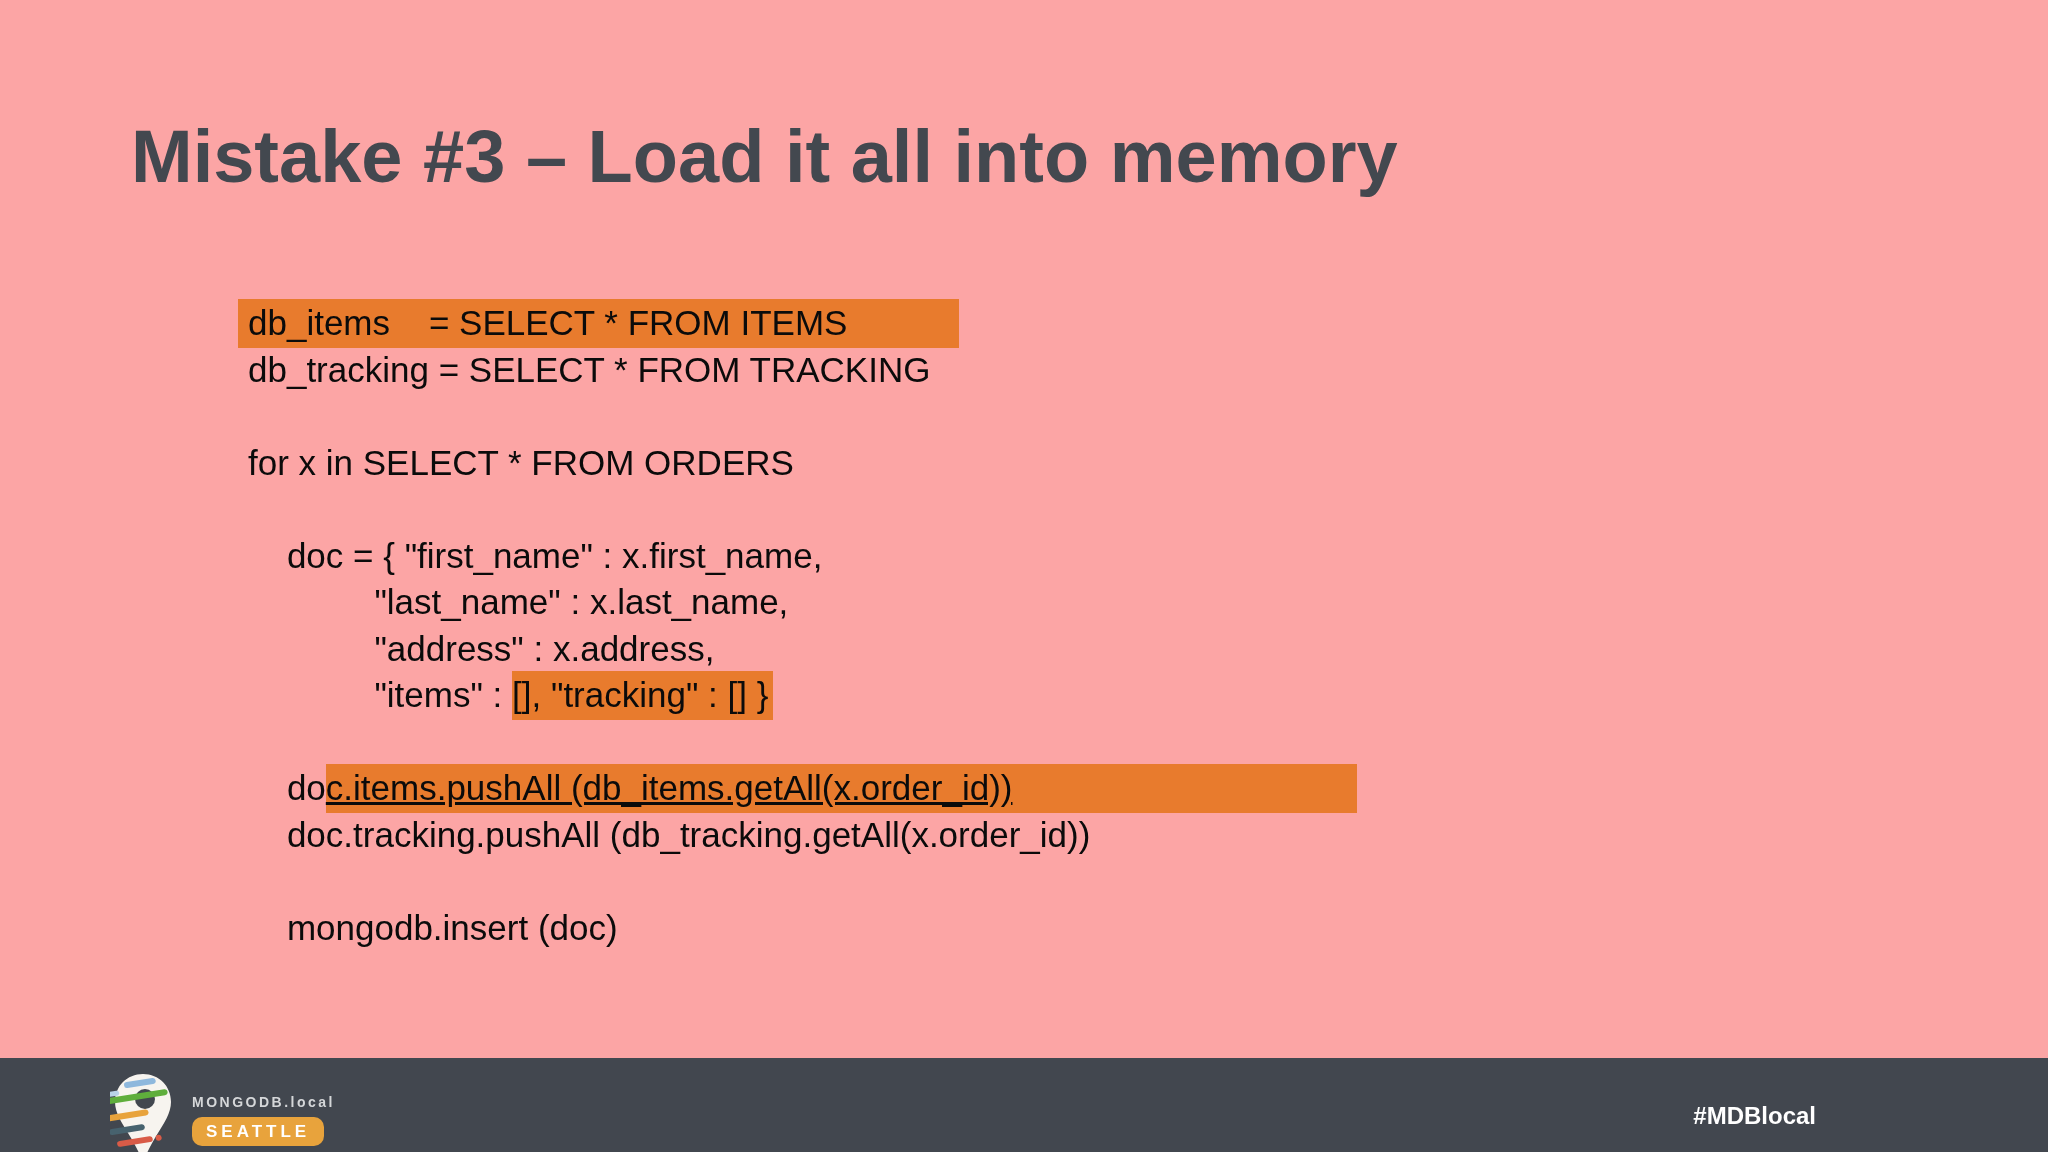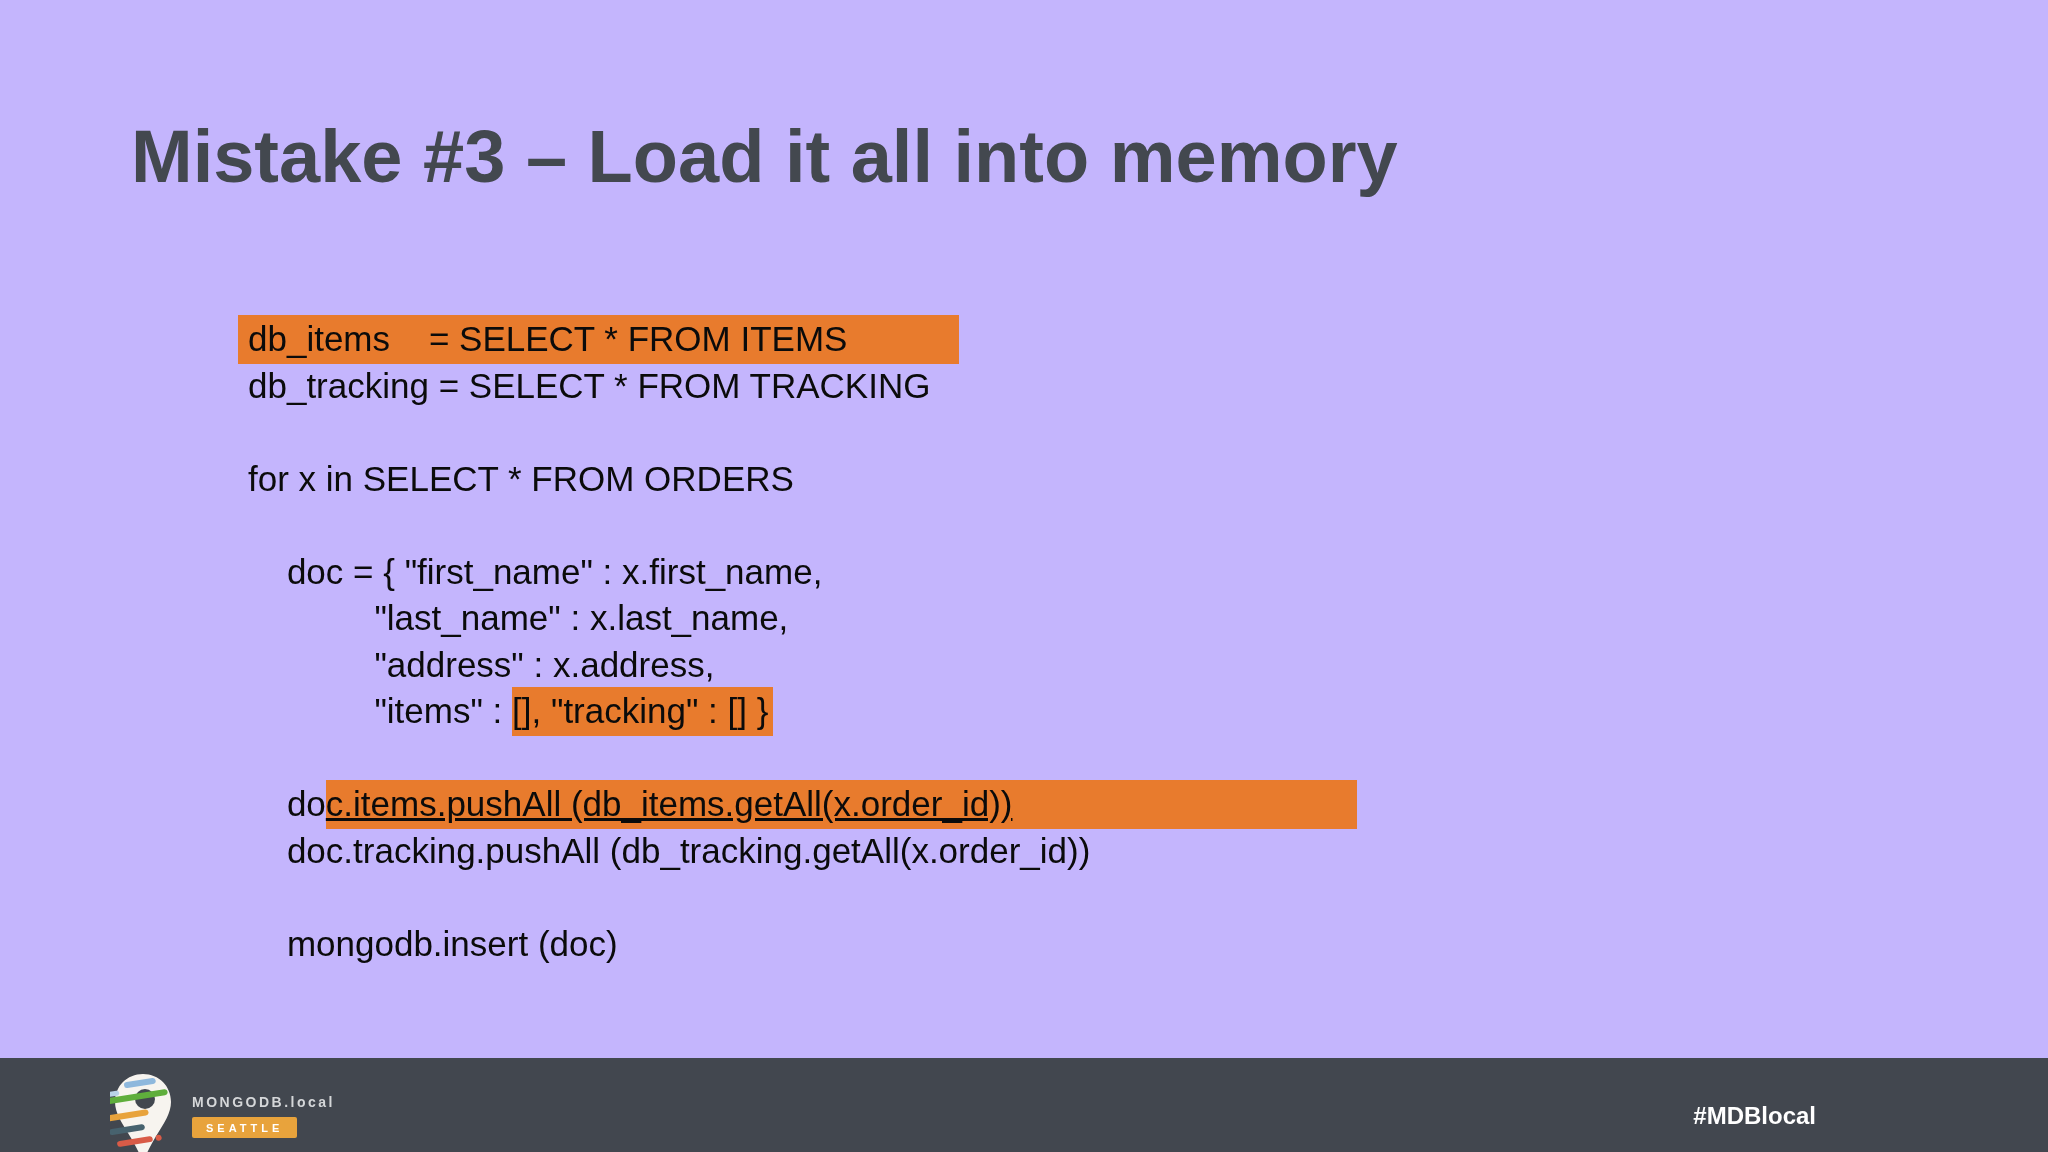--- a/index.html
+++ b/index.html
@@ -1,32 +1,32 @@
 <!DOCTYPE html>
 <html style="--hl-color: #E87B2D; --title-color: #43484F; --footer-bg: #42474F; --badge-color: #E8A33C; --code-color: #0B0B0B; --brand-text: #D5D7D9;"><head>
 <meta charset="utf-8">
 <style>
   html,body { margin:0; padding:0; background:#ffffff; }
   .slide {
     position:relative; width:2048px; height:1152px;
-    background:#c4b5fd; overflow:hidden;
+    background:#fca5a5; overflow:hidden;
     font-family:"Liberation Sans", sans-serif;
   }
 
   
   .title {
     position:absolute; left:131px; top:112px;
     font-size:74px; font-weight:700; line-height:90px;
     color:var(--title-color,#43484F);
     letter-spacing:0px; white-space:nowrap;
   }
 
   
   .code {
-    position:absolute; left:248px; top:316px;
+    position:absolute; left:248px; top:300px;
     font-size:35px; line-height:46.5px;
     color:var(--code-color,#0B0B0B);
     white-space:pre; font-weight:400;
   }
   .code-line { min-height:46.5px; white-space:pre; }
   .hl {
     background:var(--hl-color,#E87B2D);
     padding-top:4px; padding-bottom:6px;
   }
   .code-line:nth-child(1) .hl { padding-left:10px; margin-left:-10px; padding-right:112px; }
@@ -40,22 +40,22 @@
   }
   .logo-pin { position:absolute; left:110px; top:14px; width:66px; height:100px; }
   .brand-block { position:absolute; left:192px; top:36px; }
   .brand {
     font-size:14px; font-weight:700; letter-spacing:2.5px;
     color:var(--brand-text,#D5D7D9); white-space:nowrap;
   }
   .city-badge {
     display:inline-block; margin-top:7px;
     background:var(--badge-color,#E8A33C);
-    color:#ffffff; font-size:11px; font-weight:700; letter-spacing:4px;
-    padding:5px 14px 4px 14px; border-radius:2px; white-space:nowrap;
+    color:#ffffff; font-size:17px; font-weight:700; letter-spacing:4px;
+    padding:5px 14px 4px 14px; border-radius:10px; white-space:nowrap;
   }
   .hashtag {
     position:absolute; right:232px; top:44px;
     font-size:24px; font-weight:700; color:#ffffff; white-space:nowrap;
   }
 </style>
 </head>
 <body>
 
 <div class="slide">

